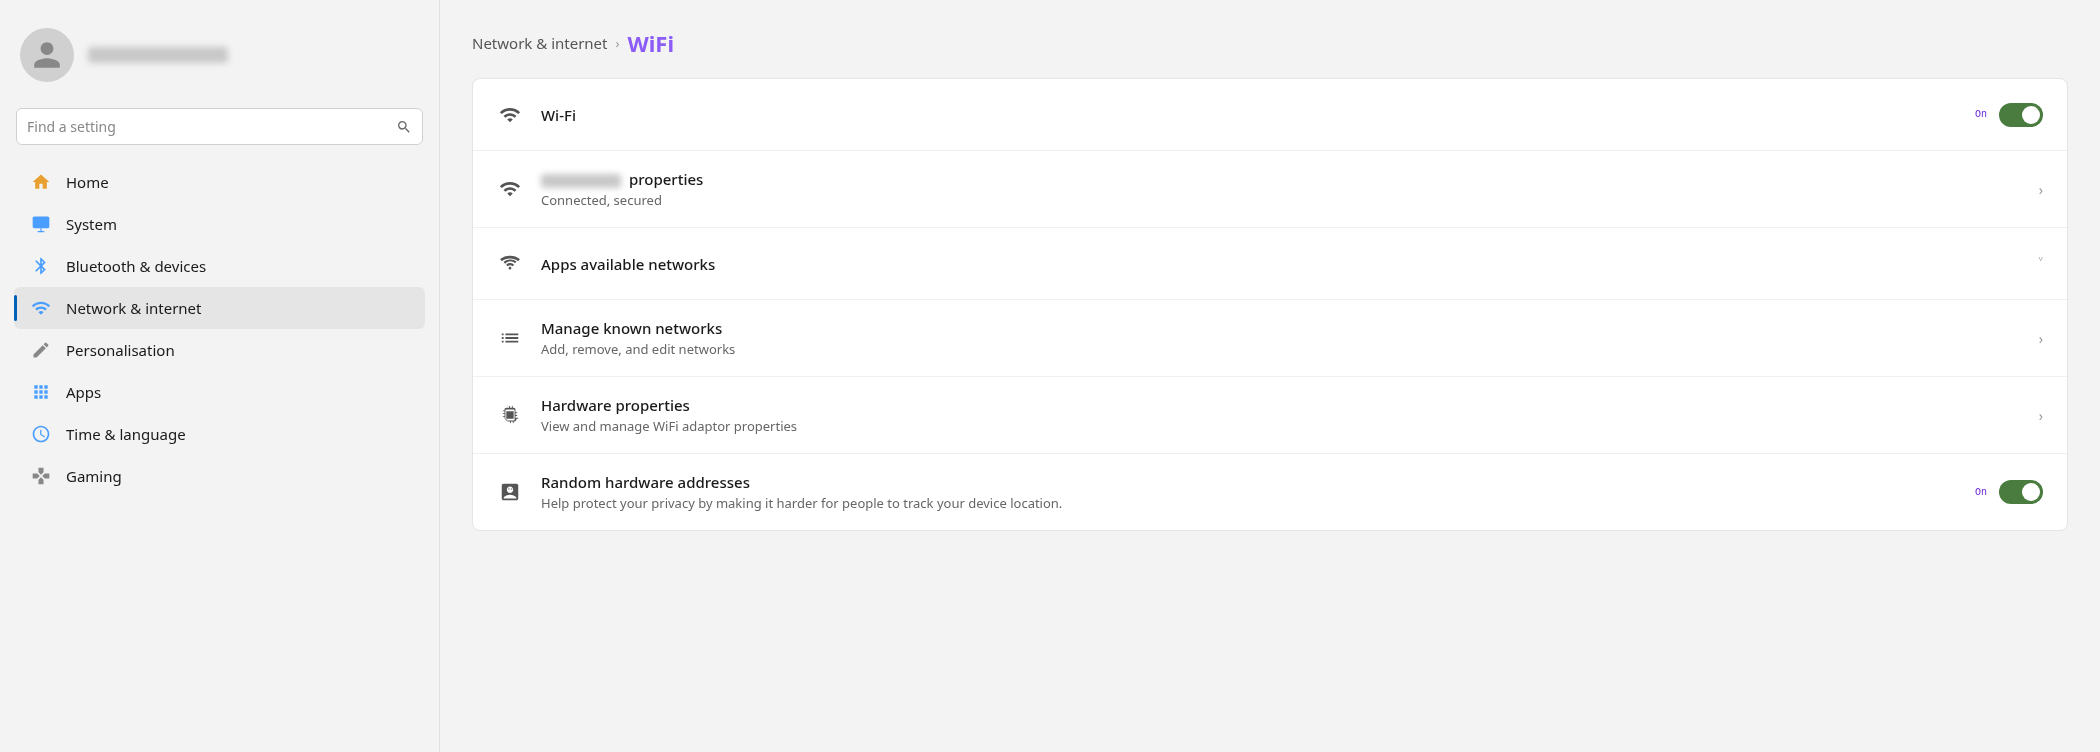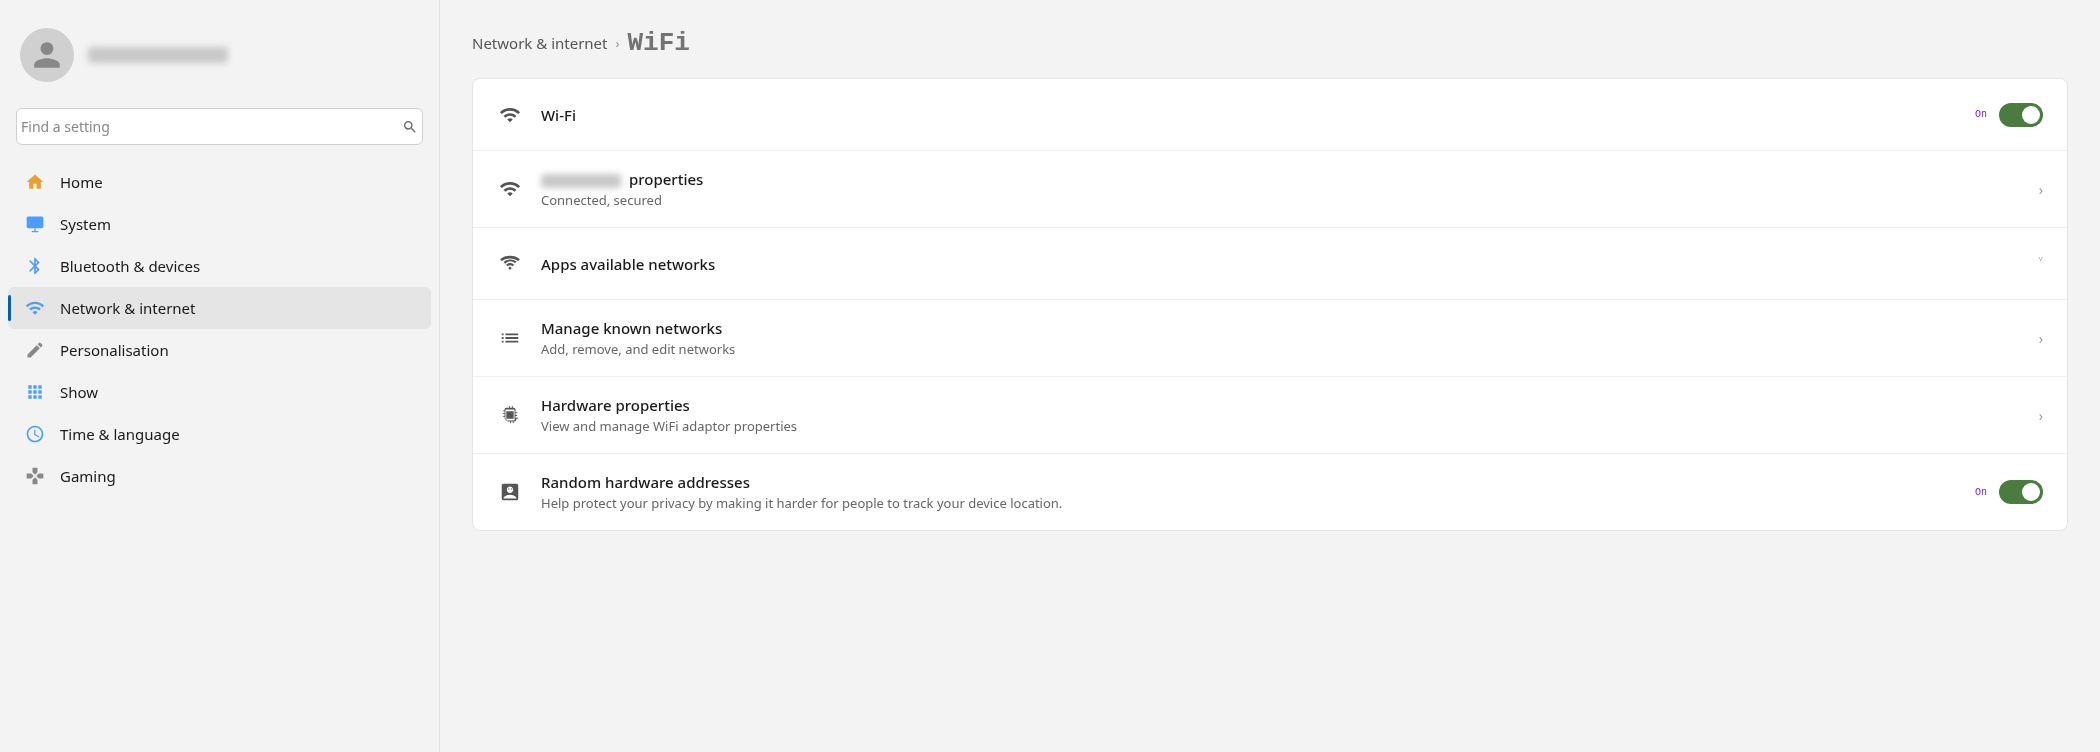--- a/index.html
+++ b/index.html
@@ -57,21 +57,21 @@
       filter: blur(3px);
     }
 
     .search-box {
       margin: 6px 16px 12px 16px;
       display: flex;
       align-items: center;
       background: #fff;
       border: 1px solid #d0d0d0;
       border-radius: 6px;
-      padding: 8px 4px;
+      padding: 8px 10px;
       gap: 8px;
     }
 
     .search-box input {
       border: none;
       outline: none;
       background: transparent;
       font-size: 14px;
       color: #555;
       width: 100%;
@@ -80,21 +80,21 @@
 
     .search-box input::placeholder { color: #888; }
 
     .search-icon-svg {
       color: #666;
       flex-shrink: 0;
     }
 
     .nav-list {
       list-style: none;
-      padding: 4px 8px;
+      padding: 4px 14px;
       flex: 1;
       overflow-y: auto;
     }
 
     .nav-item {
       display: flex;
       align-items: center;
       gap: 14px;
       padding: 10px 16px;
       border-radius: 6px;
@@ -147,23 +147,22 @@
 
     .breadcrumb .parent {
       color: #555;
       cursor: pointer;
     }
 
     .breadcrumb .separator { color: #999; font-size: 13px; }
 
     .breadcrumb .current {
       font-weight: 700;
-      font-size: 26px;
-      color: #737373;
-      font-family: Liberation Mono, monospace;
+      font-size: 22px;
+      color: #8b5cf6;
     }
 
     .settings-card {
       background: #fff;
       border-radius: 8px;
       border: 1px solid #e5e5e5;
       overflow: hidden;
     }
 
     .settings-row {
@@ -329,21 +328,21 @@
       </span>
       <span>Personalisation</span>
     </li>
 
     <li class="nav-item">
       <span class="nav-icon">
         <svg width="20" height="20" viewBox="0 0 24 24" fill="#4a9eff">
             <path d="M4 8h4V4H4v4zm6 12h4v-4h-4v4zm-6 0h4v-4H4v4zm0-6h4v-4H4v4zm6 0h4v-4h-4v4zm6-10v4h4V4h-4zm-6 4h4V4h-4v4zm6 6h4v-4h-4v4zm0 6h4v-4h-4v4z"></path>
           </svg>
       </span>
-      <span>Show</span>
+      <span>Apps</span>
     </li>
 
 
     <li class="nav-item">
       <span class="nav-icon">
         <svg width="20" height="20" viewBox="0 0 24 24" fill="#4a9eff">
             <path d="M12 2C6.48 2 2 6.48 2 12s4.48 10 10 10 10-4.48 10-10S17.52 2 12 2zm0 18c-4.41 0-8-3.59-8-8s3.59-8 8-8 8 3.59 8 8-3.59 8-8 8zm.5-13H11v6l5.25 3.15.75-1.23-4.5-2.67V7z"></path>
           </svg>
       </span>
       <span>Time &amp; language</span>

